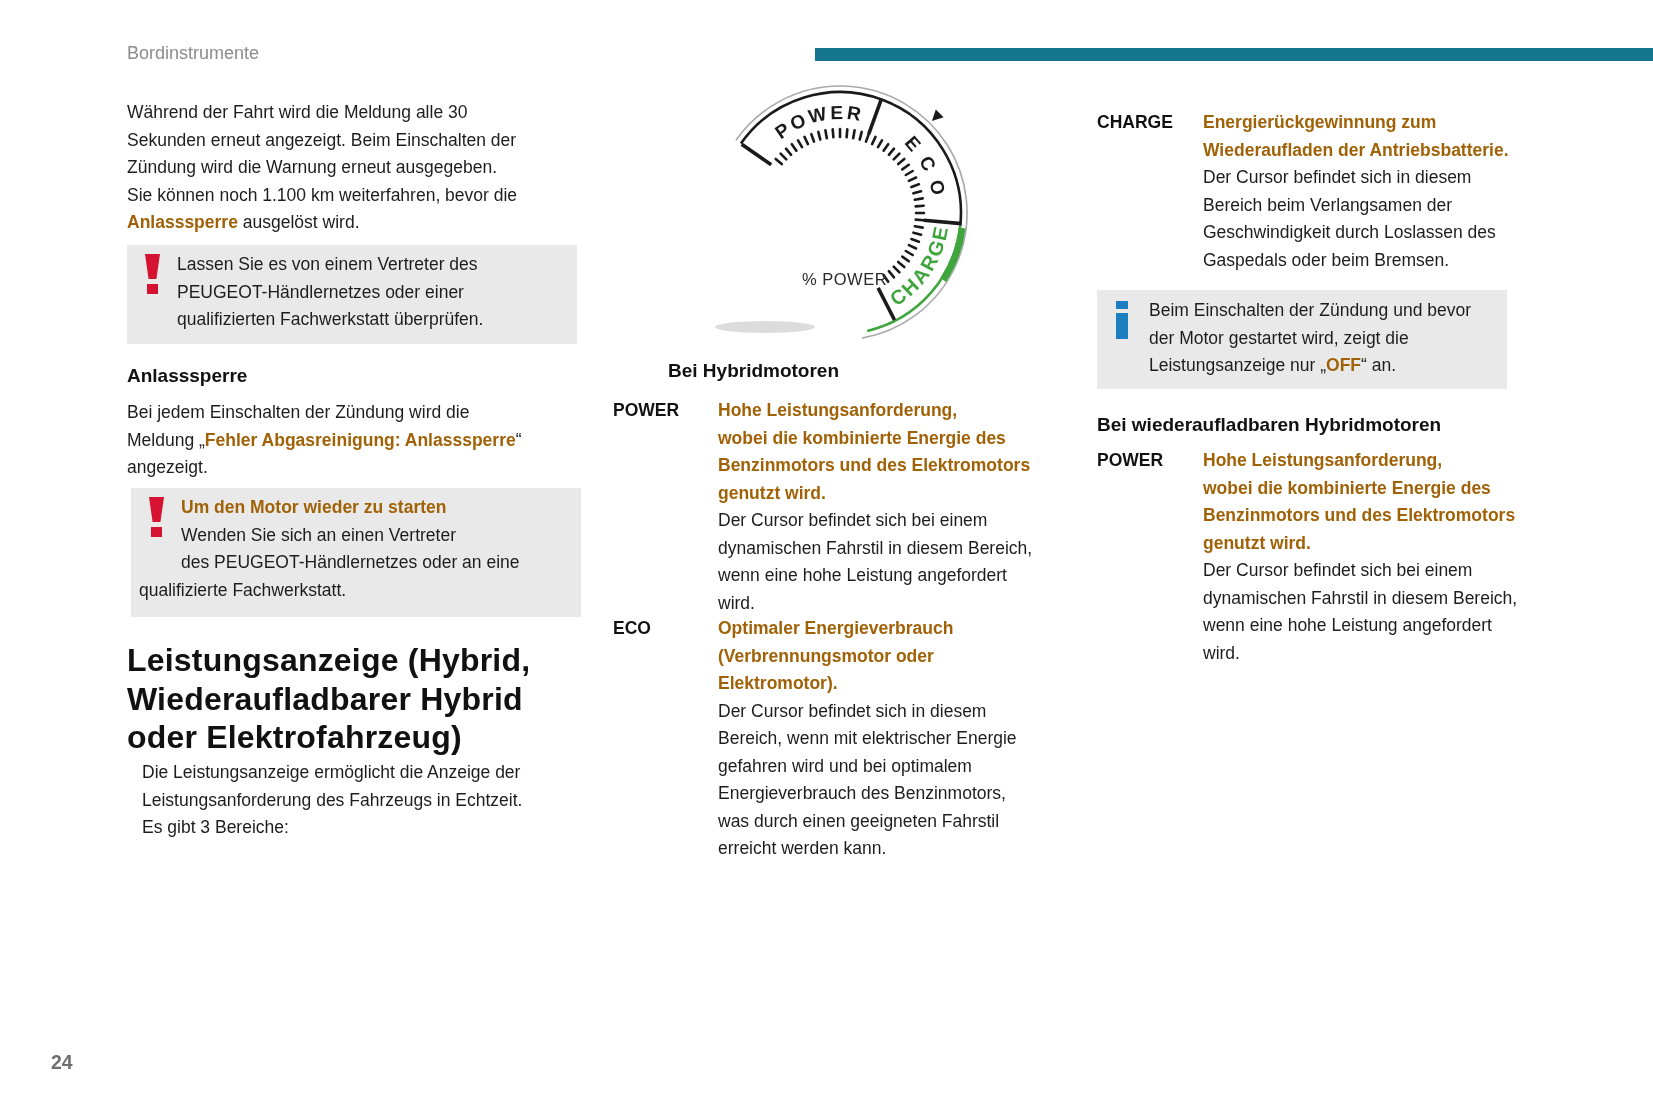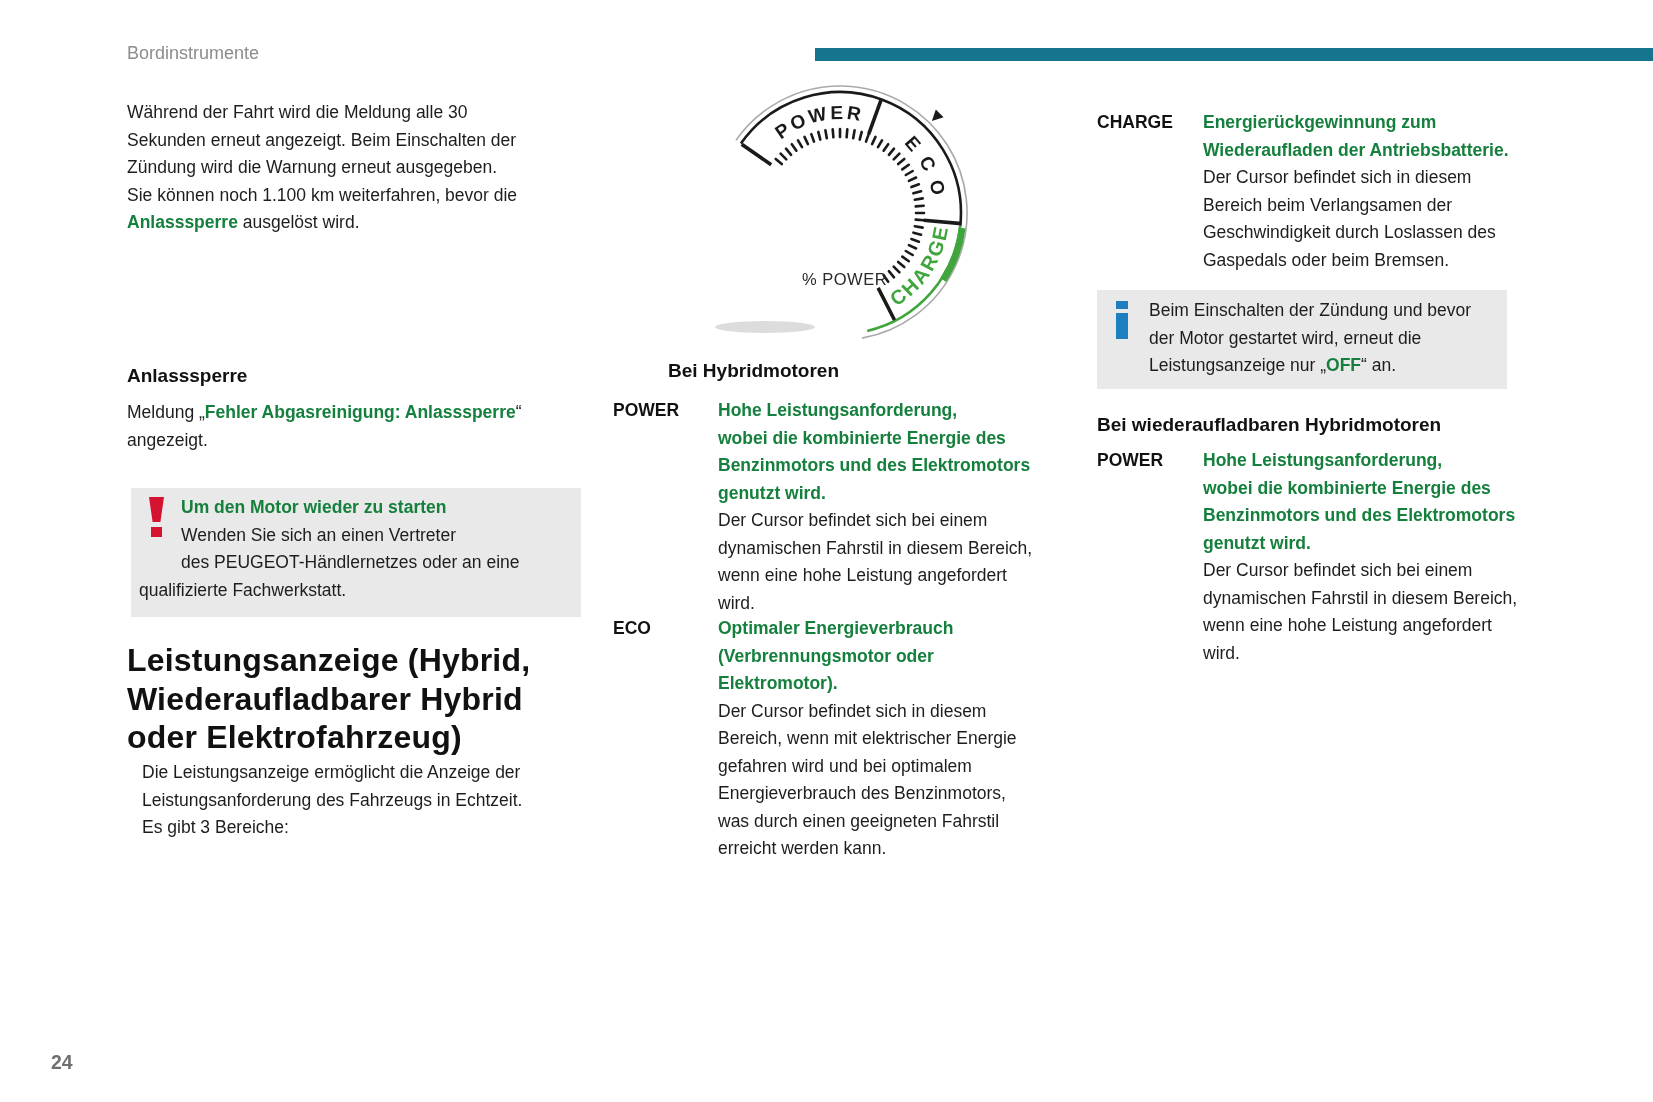--- a/index.html
+++ b/index.html
@@ -4,21 +4,21 @@
 <style>
   :root{
     --teal:#16758e; --red:#d5122f; --blue:#1d7ec0; --green:#3fa53c;
     --box:#e9e9e9; --text:#1d1d1d; --muted:#8c8c8c; --pagenum:#6f6f6f;
   }
   html,body{margin:0;padding:0;background:#fff;}
   .page{position:relative;width:1653px;height:1102px;background:#ffffff;overflow:hidden;
         font-family:"Liberation Sans", sans-serif;font-size:17.5px;line-height:27.5px;color:var(--text);}
   .blk{position:absolute;}
   .pre{white-space:pre-line;}
-  .b{font-weight:bold;color:#15803d;}
+  .b{font-weight:bold;color:#a16207;}
   .h1{font-size:32px;line-height:38.5px;font-weight:bold;color:#111;letter-spacing:0.2px;}
   .h2{font-size:19px;line-height:24px;font-weight:bold;color:#111;}
   .header-label{position:absolute;left:127px;top:40px;font-size:18px;color:var(--muted);}
   .teal-bar{position:absolute;left:815px;top:48px;width:838px;height:13px;background:var(--teal);}
   .gbox{position:absolute;background:var(--box);padding:6px 10px 10px 8px;}
   .exc-icon{float:left;width:42px;height:56px;position:relative;}
   .exc-bar{position:absolute;left:10px;top:3px;width:15px;height:25px;background:var(--red);
            clip-path:polygon(0 0,100% 0,76% 100%,24% 100%);}
   .exc-dot{position:absolute;left:12px;top:33px;width:11px;height:10px;background:var(--red);}
   .info-icon{float:left;width:44px;height:56px;position:relative;}
@@ -40,24 +40,34 @@
   <div class="teal-bar"></div>
 
   <div class="blk" style="left:127px;top:99px;width:425px">
     <div class="pre">Während der Fahrt wird die Meldung alle 30
 Sekunden erneut angezeigt. Beim Einschalten der
 Zündung wird die Warnung erneut ausgegeben.
 Sie können noch 1.100 km weiterfahren, bevor die</div>
     <div><span class="b">Anlasssperre</span><span> ausgelöst wird.</span></div>
   </div>
 
+  <div class="gbox" style="left:127px;top:245px;width:432px">
+    <div class="exc-icon">
+        <i class="exc-bar"></i>
+        <i class="exc-dot"></i>
+      </div>
+    <div class="pre">Lassen Sie es von einem Vertreter des
+PEUGEOT-Händlernetzes oder einer
+qualifizierten Fachwerkstatt überprüfen.</div>
+  </div>
 
   <div class="blk h2" style="left:127px;top:364px;">Anlasssperre</div>
 
   <div class="blk" style="left:127px;top:399px;width:440px">
+    <div>Bei jedem Einschalten der Zündung wird die</div>
     <div><span>Meldung „</span><span class="b">Fehler Abgasreinigung: Anlasssperre</span><span>“</span></div>
     <div>angezeigt.</div>
   </div>
 
   <div class="gbox" style="left:131px;top:488px;width:432px;padding-bottom:13px">
     <div class="exc-icon">
         <i class="exc-bar"></i>
         <i class="exc-dot"></i>
       </div>
     <div class="b">Um den Motor wieder zu starten</div>
@@ -195,21 +205,21 @@
 Gaspedals oder beim Bremsen.</div>
     </div>
   </div>
 
   <div class="gbox" style="left:1097px;top:290px;width:392px;padding:7px 10px 9px 8px">
     <div class="info-icon">
         <i class="i-dot"></i>
         <i class="i-bar"></i>
       </div>
     <div class="pre">Beim Einschalten der Zündung und bevor
-der Motor gestartet wird, erneut die</div>
+der Motor gestartet wird, zeigt die</div>
     <div><span>Leistungsanzeige nur „</span><span class="b">OFF</span><span>“ an.</span></div>
   </div>
 
   <div class="blk h2" style="left:1097px;top:413px;">Bei wiederaufladbaren Hybridmotoren</div>
 
   <div class="row c3" style="left:1097px;top:447px;width:460px">
     <span class="term">POWER</span>
     <div class="def">
       <div class="b pre">Hohe Leistungsanforderung,
 wobei die kombinierte Energie des

